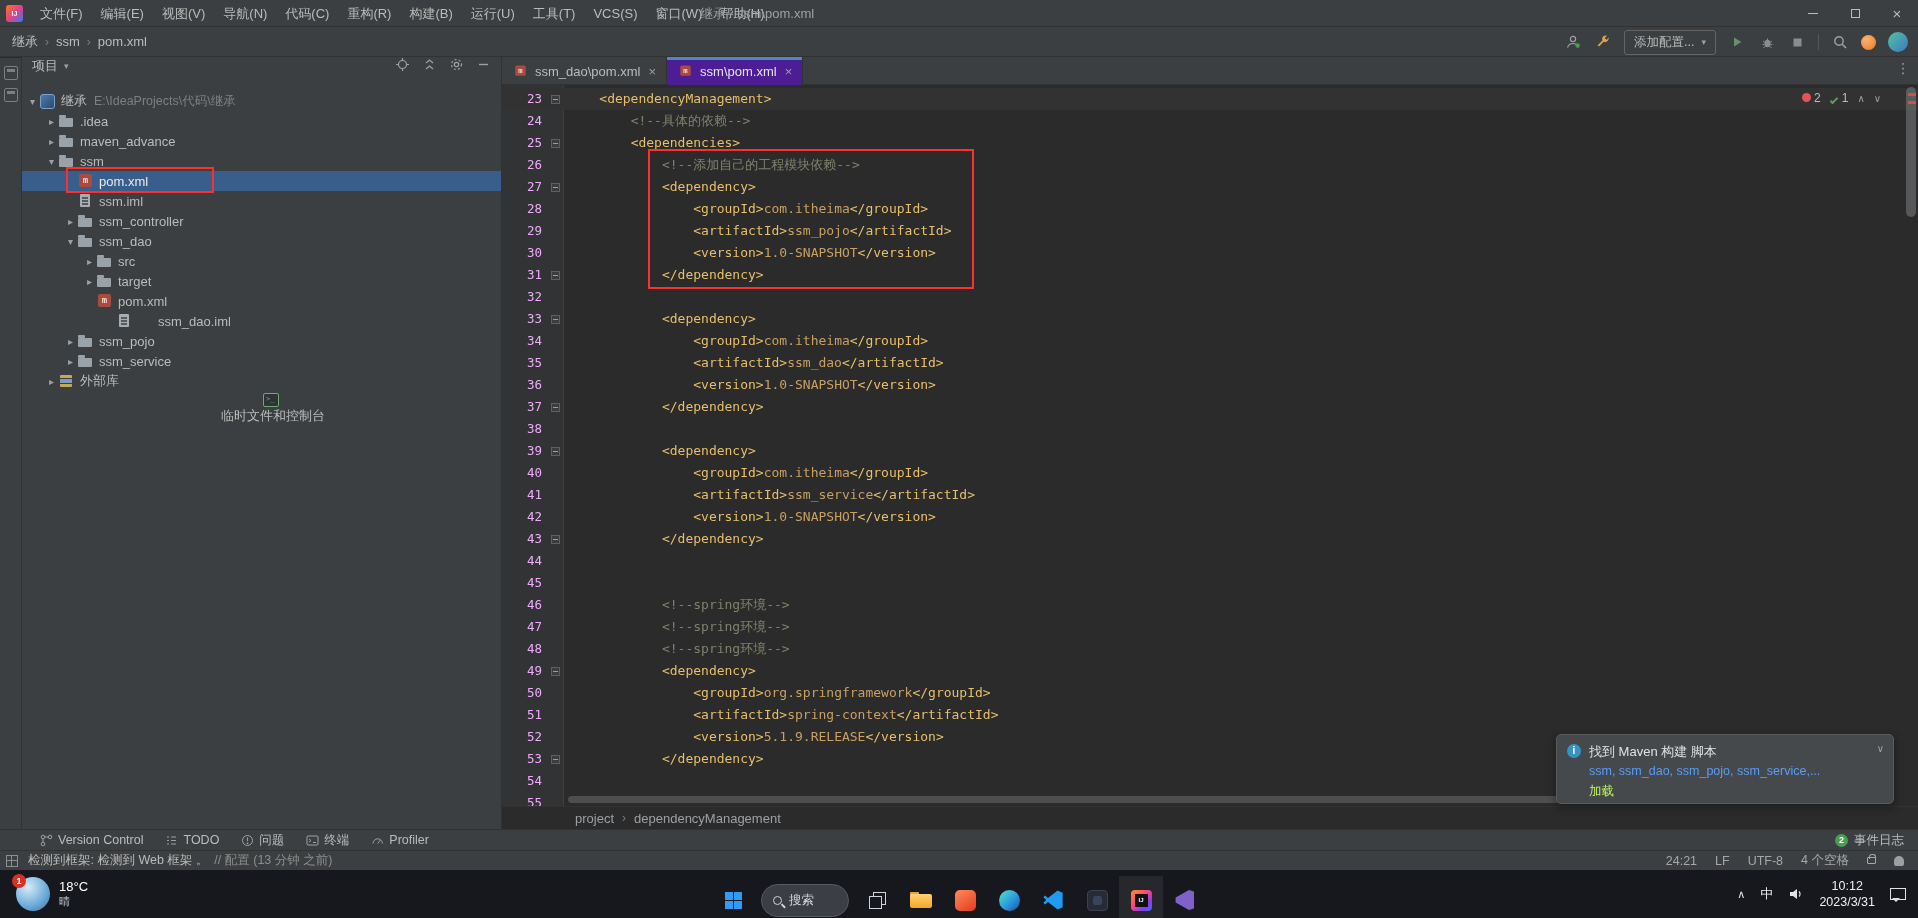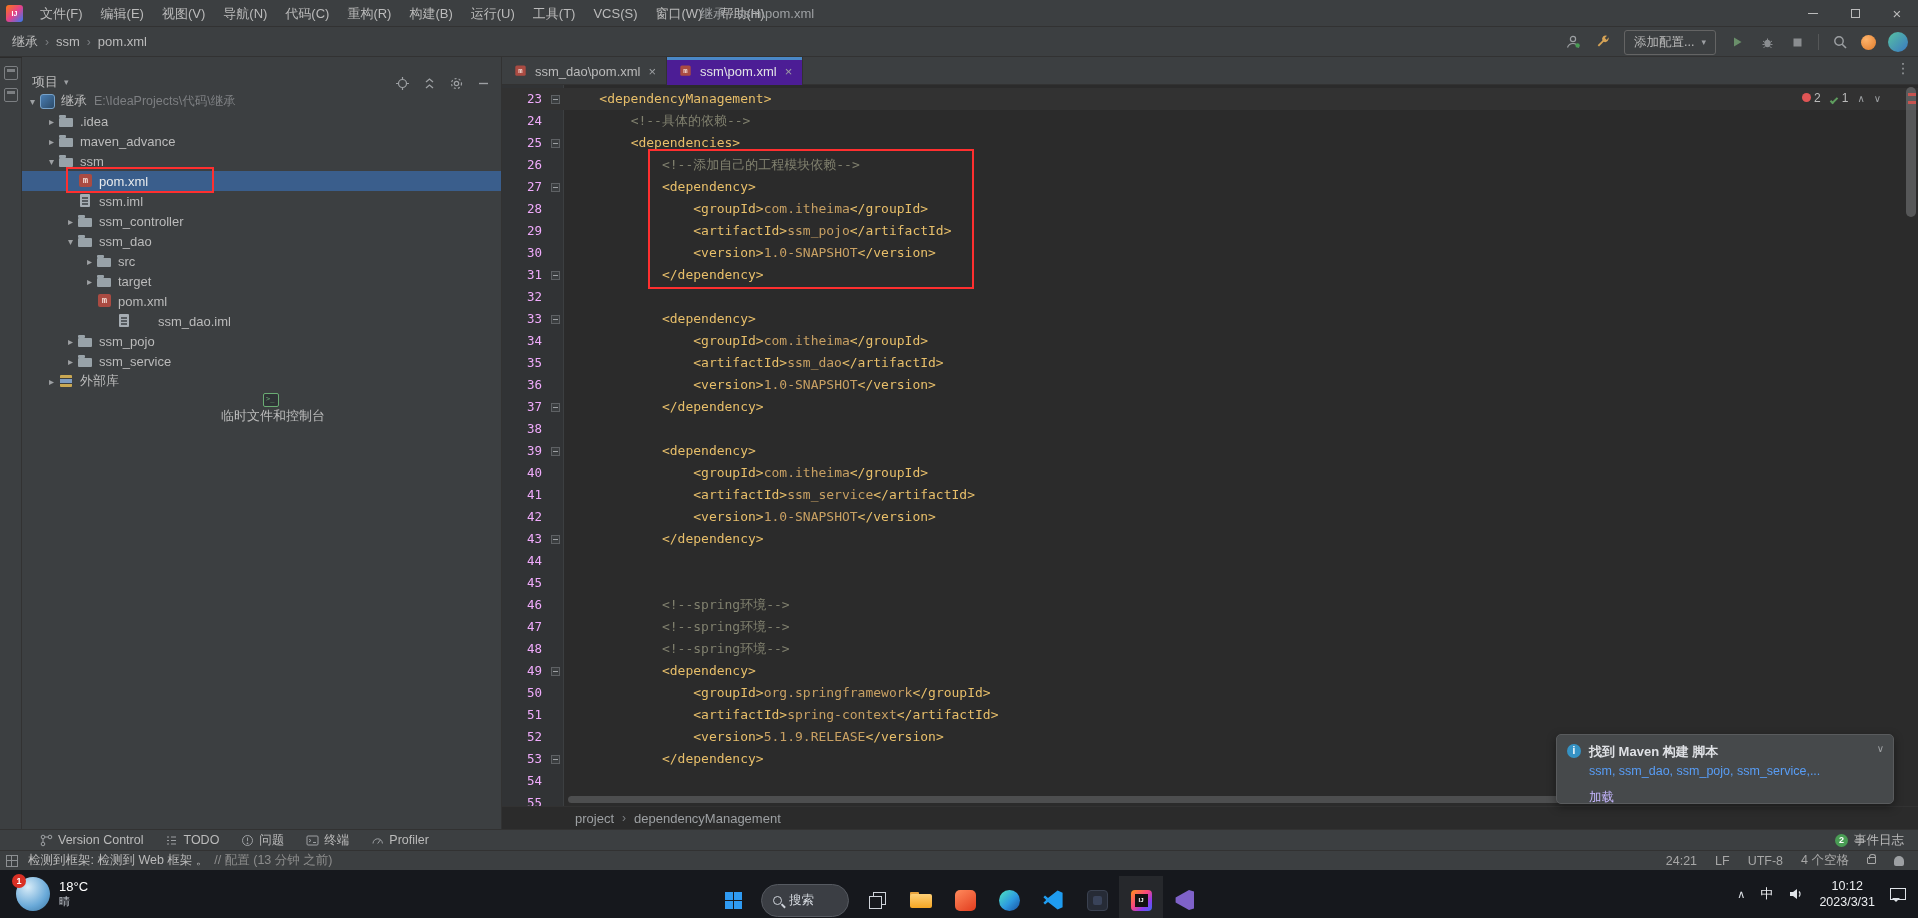--- a/index.html
+++ b/index.html
@@ -34,21 +34,21 @@
   
   .left-stripe{position:absolute;left:0;top:58px;width:22px;height:792px;background:#3c3f41;border-right:1px solid #323232;z-index:20}
   .stripe-ico{width:14px;height:14px;margin:8px auto 0;border:1px solid #7c7f82;border-radius:2px;position:relative}
   .stripe-ico::after{content:"";position:absolute;left:2px;top:2px;right:2px;height:3px;background:#7c7f82}
   .stripe-label{position:absolute;left:0;width:22px;writing-mode:vertical-rl;transform:rotate(180deg);font-size:12px;color:#9da0a3;text-align:center;letter-spacing:1px}
   .stripe-fav{top:668px}
   .stripe-bm{top:738px}
 
   
   .project-panel{position:absolute;left:22px;top:57px;width:480px;height:772px;background:#3c3f41;border-right:1px solid #323232;z-index:10}
-  .panel-header{height:34px;display:flex;align-items:flex-end;padding:0 10px;font-size:13px;color:#bbbbbb}
+  .panel-header{height:34px;display:flex;align-items:flex-start;padding:0 10px;font-size:13px;color:#bbbbbb}
   .panel-title{display:flex;align-items:center;gap:6px}
   .panel-title .dd{font-size:9px;color:#9da0a3}
   .panel-tools{margin-left:auto;display:flex;align-items:center;gap:12px}
   .tree{position:absolute;left:0;top:34px;right:0;bottom:0;font-size:13px;overflow:hidden}
   .tree-row{height:20px;display:flex;align-items:center;white-space:nowrap}
   .tree-row.selected{background:#3a5e8c;color:#e8eaec}
   .tree-arrow{width:13px;flex:none;text-align:center;color:#9da0a3;font-size:10px}
   .tree-label{margin-left:0}
   .tree-path{color:#7d7f82;margin-left:7px;font-size:12.5px}
 
@@ -100,23 +100,23 @@
   .anno-tree{left:66px;top:167px;width:148px;height:26px}
   .anno-code{left:648px;top:149px;width:326px;height:140px}
 
   
   .ed-breadcrumb{position:absolute;left:502px;right:0;top:806px;height:23px;background:#2b2b2b;border-top:1px solid #323232;display:flex;align-items:center;gap:8px;padding-left:73px;font-size:13px;color:#9da0a3;z-index:10}
 
   
   .notif{position:absolute;right:24px;top:734px;width:338px;height:70px;background:#46494b;border:1px solid #595b5d;border-radius:5px;box-shadow:0 3px 10px rgba(0,0,0,.4);padding:8px 10px;z-index:40;font-size:12.5px}
   .notif-row{display:flex;align-items:flex-start;gap:8px}
   .info-ico{width:14px;height:14px;border-radius:50%;background:#3592c4;color:#fff;font:bold 10px/14px "Liberation Sans",sans-serif;text-align:center;flex:none;margin-top:1px}
-  .notif-title{color:#dfe1e5;font-weight:bold;font-size:13px}
+  .notif-title{color:#dfe1e5;font-weight:normal;font-size:13px}
   .notif-links{color:#589df6;margin-top:3px;white-space:nowrap;overflow:hidden}
-  .notif-action{color:#c4b5fd;margin-top:11px;display:inline-block}
+  .notif-action{color:#bef264;margin-top:5px;display:inline-block}
   .notif-chev{position:absolute;right:9px;top:8px;color:#9da0a3;font-size:10px}
 
   
   .bottombar{position:absolute;left:0;top:829px;right:0;height:21px;background:#3c3f41;border-top:1px solid #323232;display:flex;align-items:center;font-size:12.5px;color:#bbbbbb;z-index:45}
   .twb-item{display:flex;align-items:center;gap:5px;margin-left:22px;white-space:nowrap}
   .twb-item:first-child{margin-left:40px}
   .eventlog{margin-left:auto;margin-right:14px;display:flex;align-items:center;gap:6px}
   .ev-badge{width:13px;height:13px;border-radius:50%;background:#499c54;color:#fff;font:bold 9px/13px "Liberation Sans",sans-serif;text-align:center}
 
   

